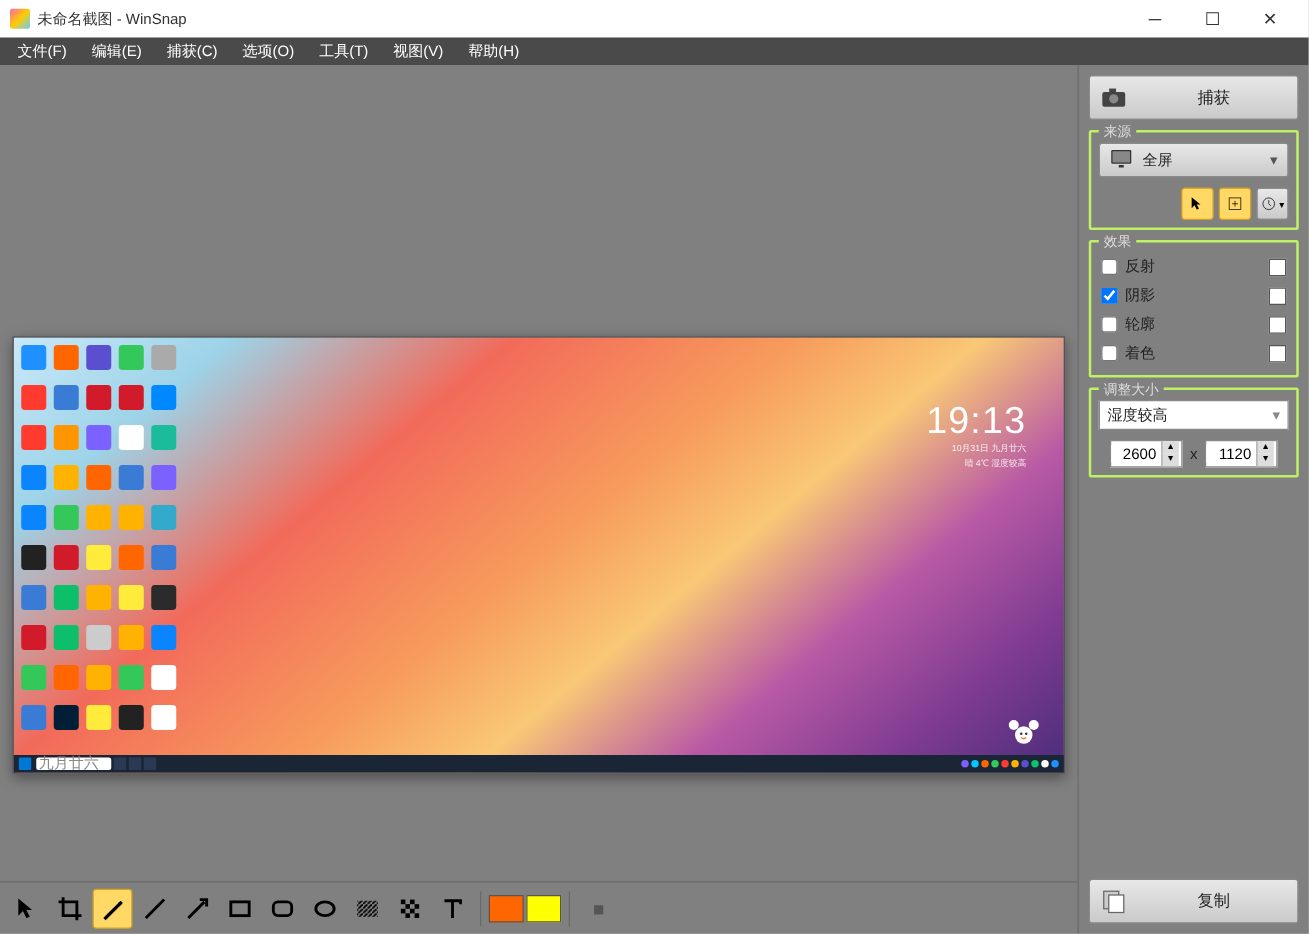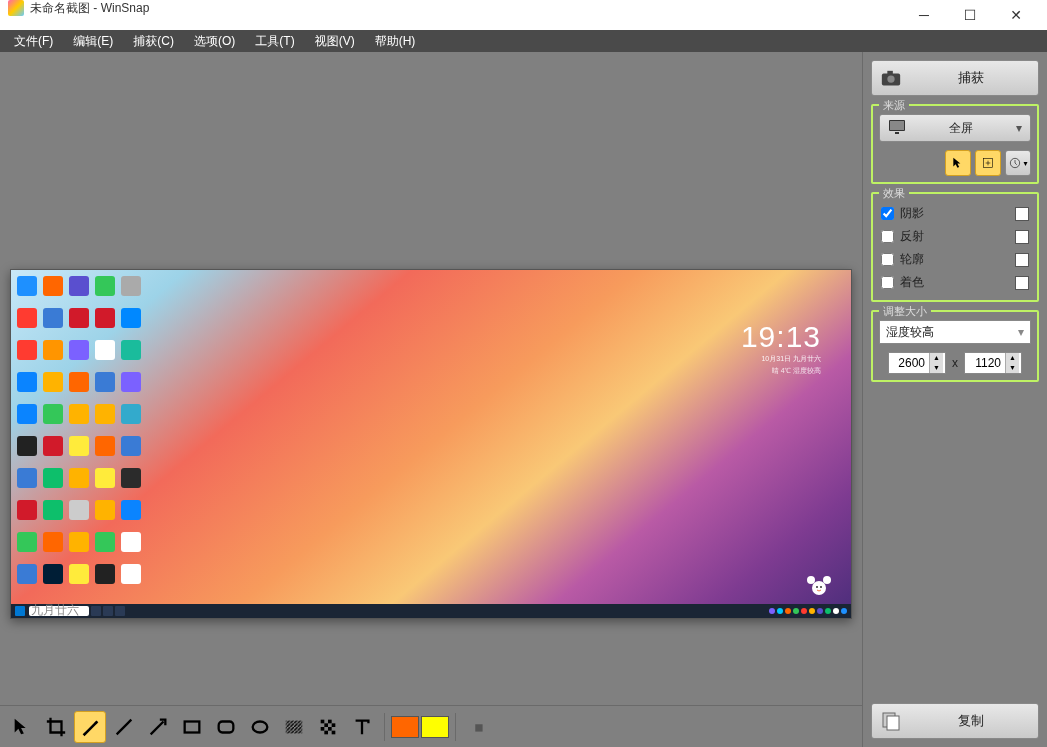--- a/index.html
+++ b/index.html
@@ -1,19 +1,19 @@
 <!DOCTYPE html>
 <html><head>
 <meta charset="utf-8">
 <style>
 * { box-sizing: border-box; margin: 0; padding: 0; font-family: "Microsoft YaHei", Arial, sans-serif; font-size: 12px; }
 body { width: 1047px; height: 747px; background: #f0f0f0; overflow: hidden; display: flex; flex-direction: column; }
 
 
-.titlebar { height: 30px; background: #fff; display: flex; align-items: flex-start; padding: 0 8px; }
+.titlebar { height: 30px; background: #fff; display: flex; align-items: center; padding: 0 8px; }
 .titlebar-icon { width: 16px; height: 16px; margin-right: 6px; background: linear-gradient(135deg,#f6a,#fc0,#6cf); border-radius: 2px; }
 .titlebar-text { flex: 1; color: #333; }
 .win-controls { display: flex; }
 .win-btn { width: 46px; height: 30px; display: flex; align-items: center; justify-content: center; color: #333; font-size: 14px; }
 
 
 .menubar { height: 22px; background: #4a4a4a; display: flex; align-items: center; padding: 0 4px; }
 .menu-item { color: #fff; padding: 3px 10px; font-size: 12px; }
 
 
@@ -48,21 +48,21 @@
 
 
 .right-panel { width: 185px; background: #808080; border-left: 1px solid #6a6a6a; display: flex; flex-direction: column; padding: 8px; gap: 8px; }
 .panel-btn { height: 36px; background: linear-gradient(#e8e8e8,#cacaca); border: 1px solid #888; border-radius: 3px; display: flex; align-items: center; padding: 0 8px; gap: 10px; color: #222; }
 .panel-btn-icon { width: 22px; height: 20px; display: flex; align-items: center; justify-content: center; }
 .panel-btn-text { flex: 1; text-align: center; font-size: 13px; }
 
 .fieldset { border: 2px solid #bef264; border-radius: 2px; padding: 8px 6px 6px; position: relative; }
 .fieldset-legend { position: absolute; top: -8px; left: 6px; background: #808080; padding: 0 4px; color: #ddd; font-size: 11px; }
 .source-select { height: 28px; background: linear-gradient(#e8e8e8,#cacaca); border: 1px solid #888; border-radius: 3px; display: flex; align-items: center; padding: 0 8px; gap: 8px; }
-.source-select .sel-text { flex: 1; text-align: center; color: #222; }
+.source-select .sel-text { flex: 1; color: #222; }
 .source-select .caret { color: #555; }
 .source-row { display: flex; justify-content: flex-end; gap: 4px; margin-top: 8px; }
 .mini-btn { width: 26px; height: 26px; background: linear-gradient(#e8e8e8,#cacaca); border: 1px solid #888; border-radius: 3px; display: flex; align-items: center; justify-content: center; }
 .mini-btn.sel { background: #ffd866; border-color: #d4a020; }
 
 .effect-row { display: flex; align-items: center; gap: 6px; padding: 3px 2px; }
 .effect-row input[type=checkbox] { width: 13px; height: 13px; }
 .effect-label { flex: 1; color: #222; }
 .effect-color { width: 14px; height: 14px; border: 1px solid #555; background: #fff; }
 
@@ -319,27 +319,27 @@
               <path d="M12 7 v5 l3 3" stroke="#000" fill="none"></path>
             </svg>
             <span style="font-size:8px;margin-left:1px">▾</span>
           </div>
       </div>
     </div>
 
     <div class="fieldset">
       <div class="fieldset-legend">效果</div>
       <div class="effect-row">
+          <input type="checkbox" style="">
+          <span class="effect-label">反射</span>
+          <span class="effect-color"></span>
+        </div>
+      <div class="effect-row">
           <input type="checkbox" checked="" style="">
           <span class="effect-label">阴影</span>
-          <span class="effect-color"></span>
-        </div>
-      <div class="effect-row">
-          <input type="checkbox" style="">
-          <span class="effect-label">反射</span>
           <span class="effect-color"></span>
         </div>
       <div class="effect-row">
           <input type="checkbox" style="">
           <span class="effect-label">轮廓</span>
           <span class="effect-color"></span>
         </div>
       <div class="effect-row">
           <input type="checkbox" style="">
           <span class="effect-label">着色</span>

